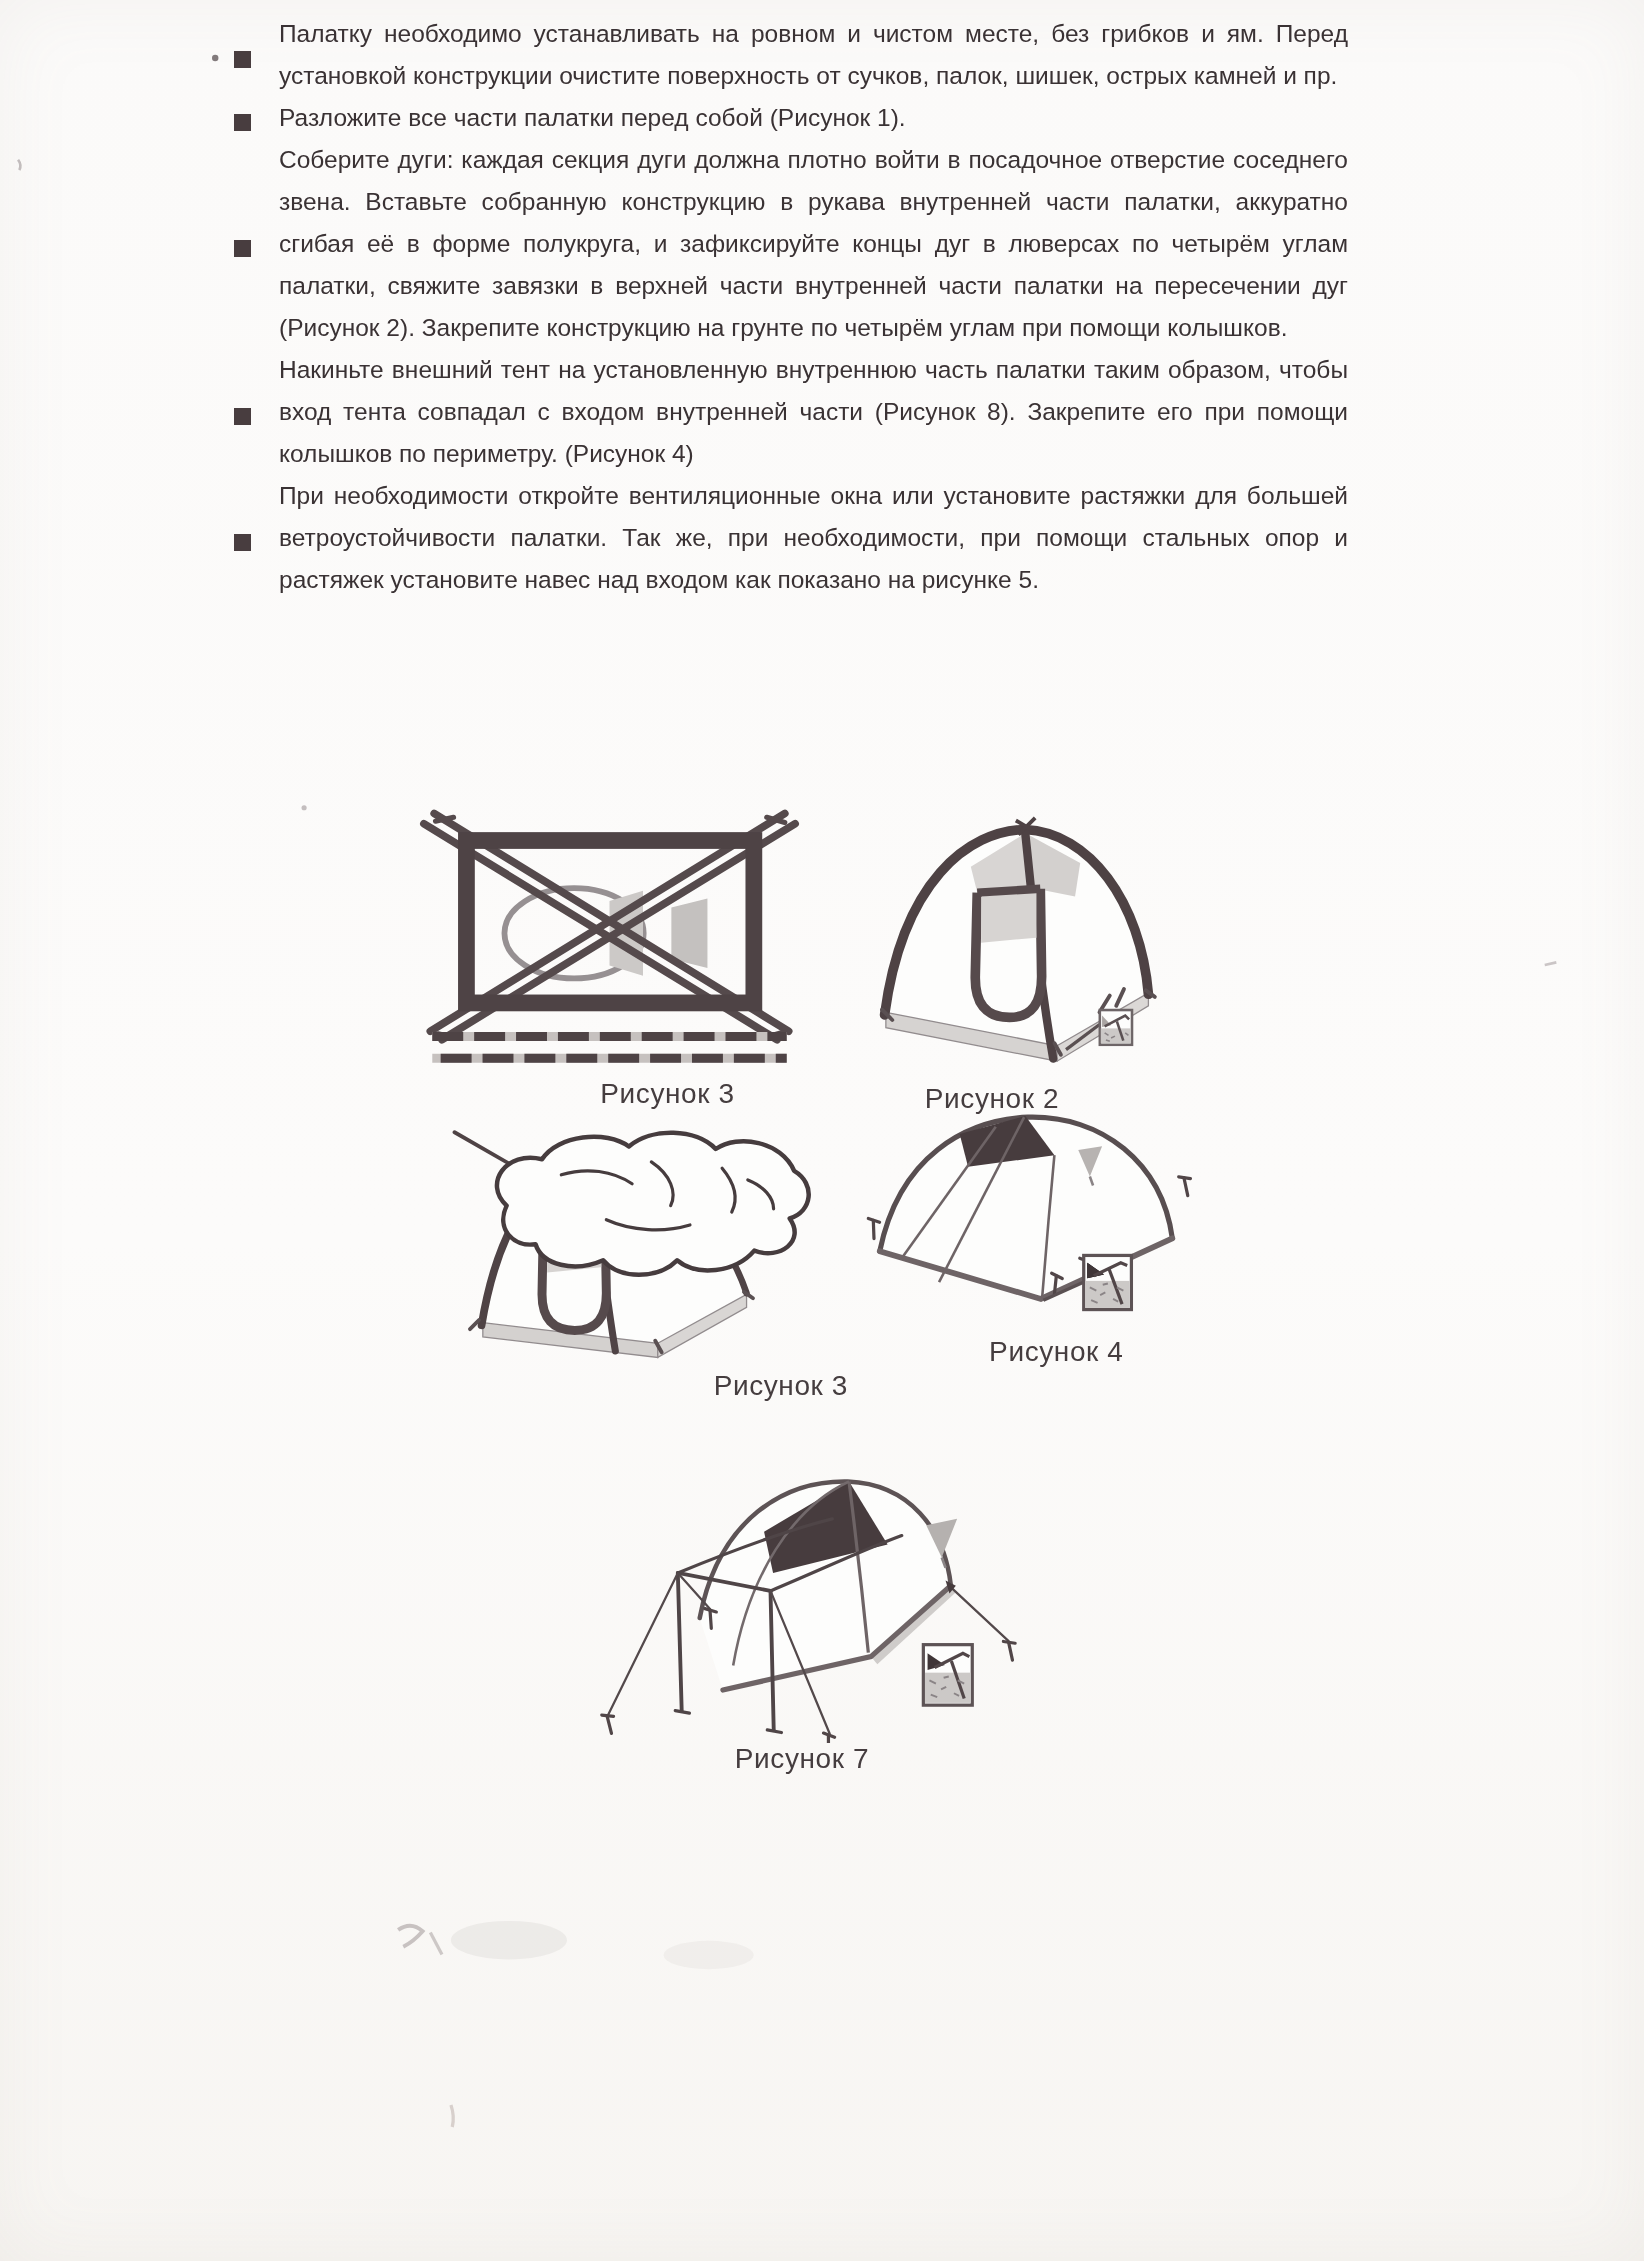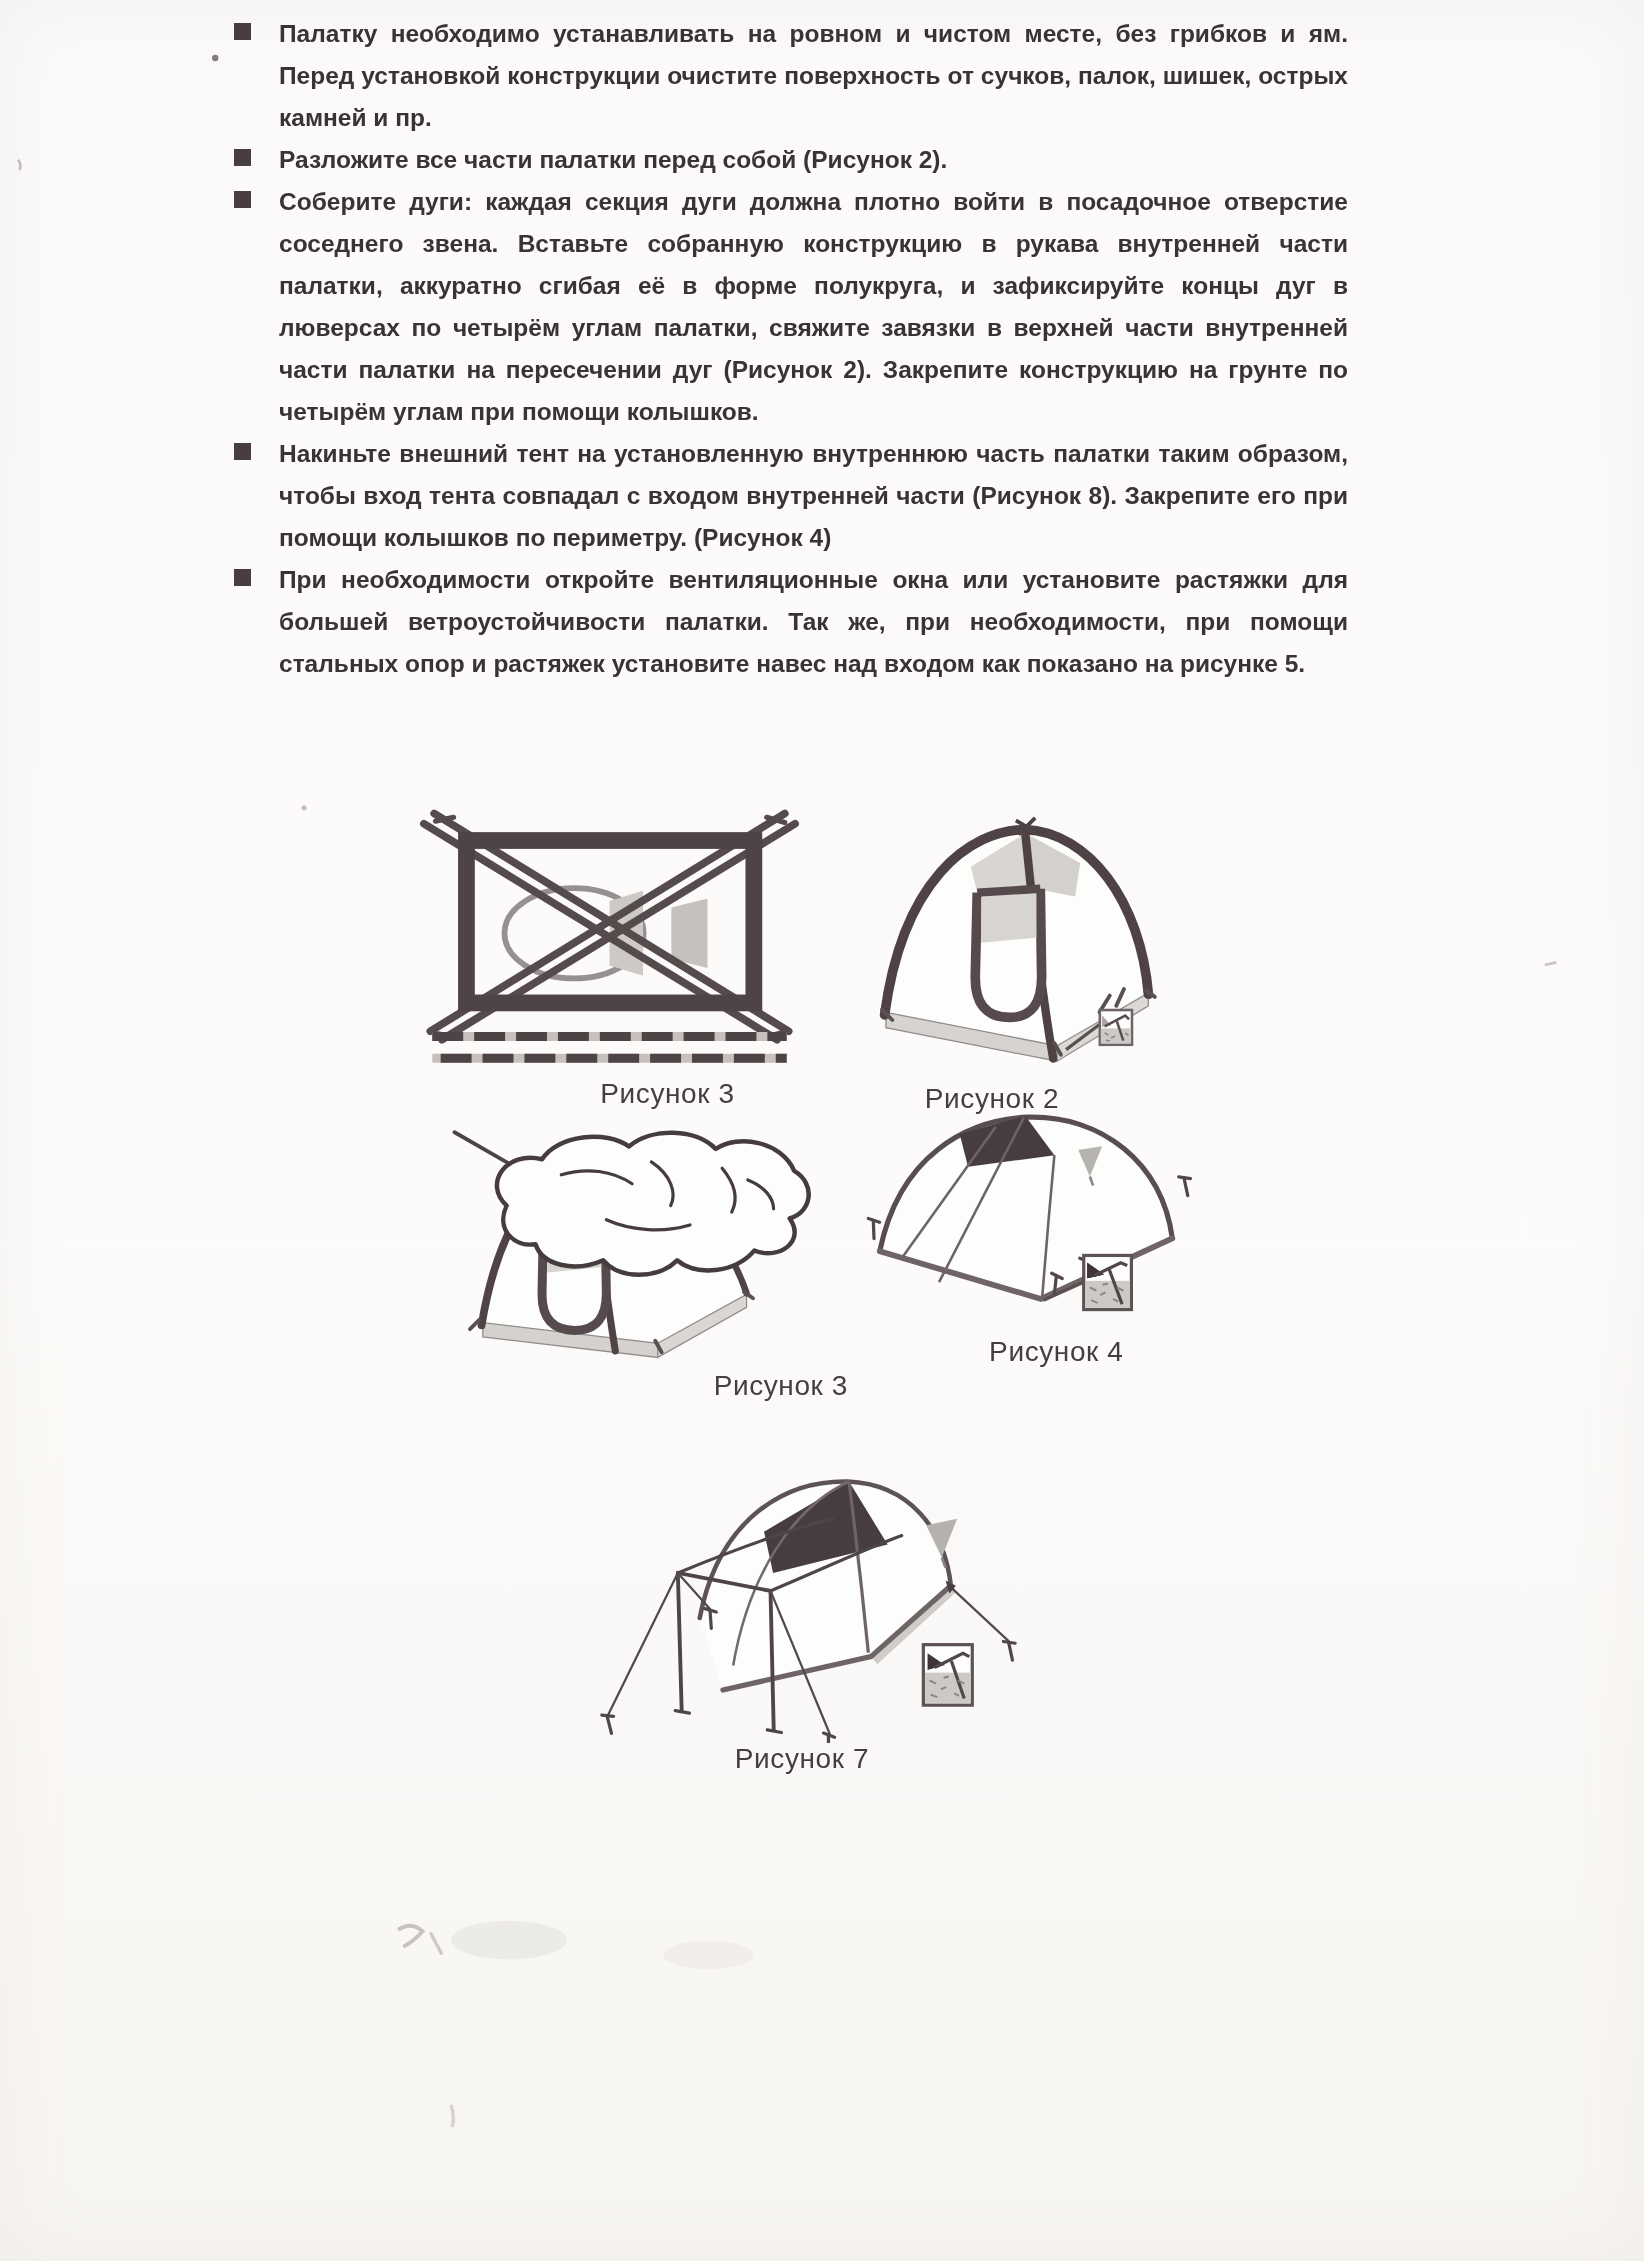--- a/index.html
+++ b/index.html
@@ -10,21 +10,21 @@
       linear-gradient(180deg,#fbfaf9 0%, #fcfbfa 55%, #f7f5f2 100%);
     font-family:"Liberation Sans", sans-serif;
     overflow:hidden;
     box-shadow:inset 0 0 77px rgba(150,140,130,0.08);
   }
   
   .bullets{
     position:absolute;left:234px;top:13px;width:1115px;
     list-style:none;margin:0;padding:0;
   }
-  .bullet{display:flex;align-items:flex-start;font-weight:bold;}
+  .bullet{display:flex;align-items:center;}
   .marker{
     flex:0 0 auto;width:17px;height:17px;background:#483d3f;
     margin-top:9.7px;
   }
   .btext{
     margin-left:28px;width:1069px;
     font-size:24.5px;line-height:42px;color:#3a3234;
     text-align:justify;
   }
   
@@ -51,21 +51,21 @@
 
 <div id="page">
 
   <ul class="bullets">
     <li class="bullet">
       <span class="marker"></span>
       <span class="btext">Палатку необходимо устанавливать на ровном и чистом месте, без грибков и ям. Перед установкой конструкции очистите поверхность от сучков, палок, шишек, острых камней и пр.</span>
     </li>
     <li class="bullet">
       <span class="marker"></span>
-      <span class="btext">Разложите все части палатки перед собой (Рисунок 2).</span>
+      <span class="btext">Разложите все части палатки перед собой (Рисунок 1).</span>
     </li>
     <li class="bullet">
       <span class="marker"></span>
       <span class="btext">Соберите дуги: каждая секция дуги должна плотно войти в посадочное отверстие соседнего звена. Вставьте собранную конструкцию в рукава внутренней части палатки, аккуратно сгибая её в форме полукруга, и зафиксируйте концы дуг в люверсах по четырём углам палатки, свяжите завязки в верхней части внутренней части палатки на пересечении дуг (Рисунок 2). Закрепите конструкцию на грунте по четырём углам при помощи колышков.</span>
     </li>
     <li class="bullet">
       <span class="marker"></span>
       <span class="btext">Накиньте внешний тент на установленную внутреннюю часть палатки таким образом, чтобы вход тента совпадал с входом внутренней части (Рисунок 8). Закрепите его при помощи колышков по периметру. (Рисунок 4)</span>
     </li>
     <li class="bullet">

